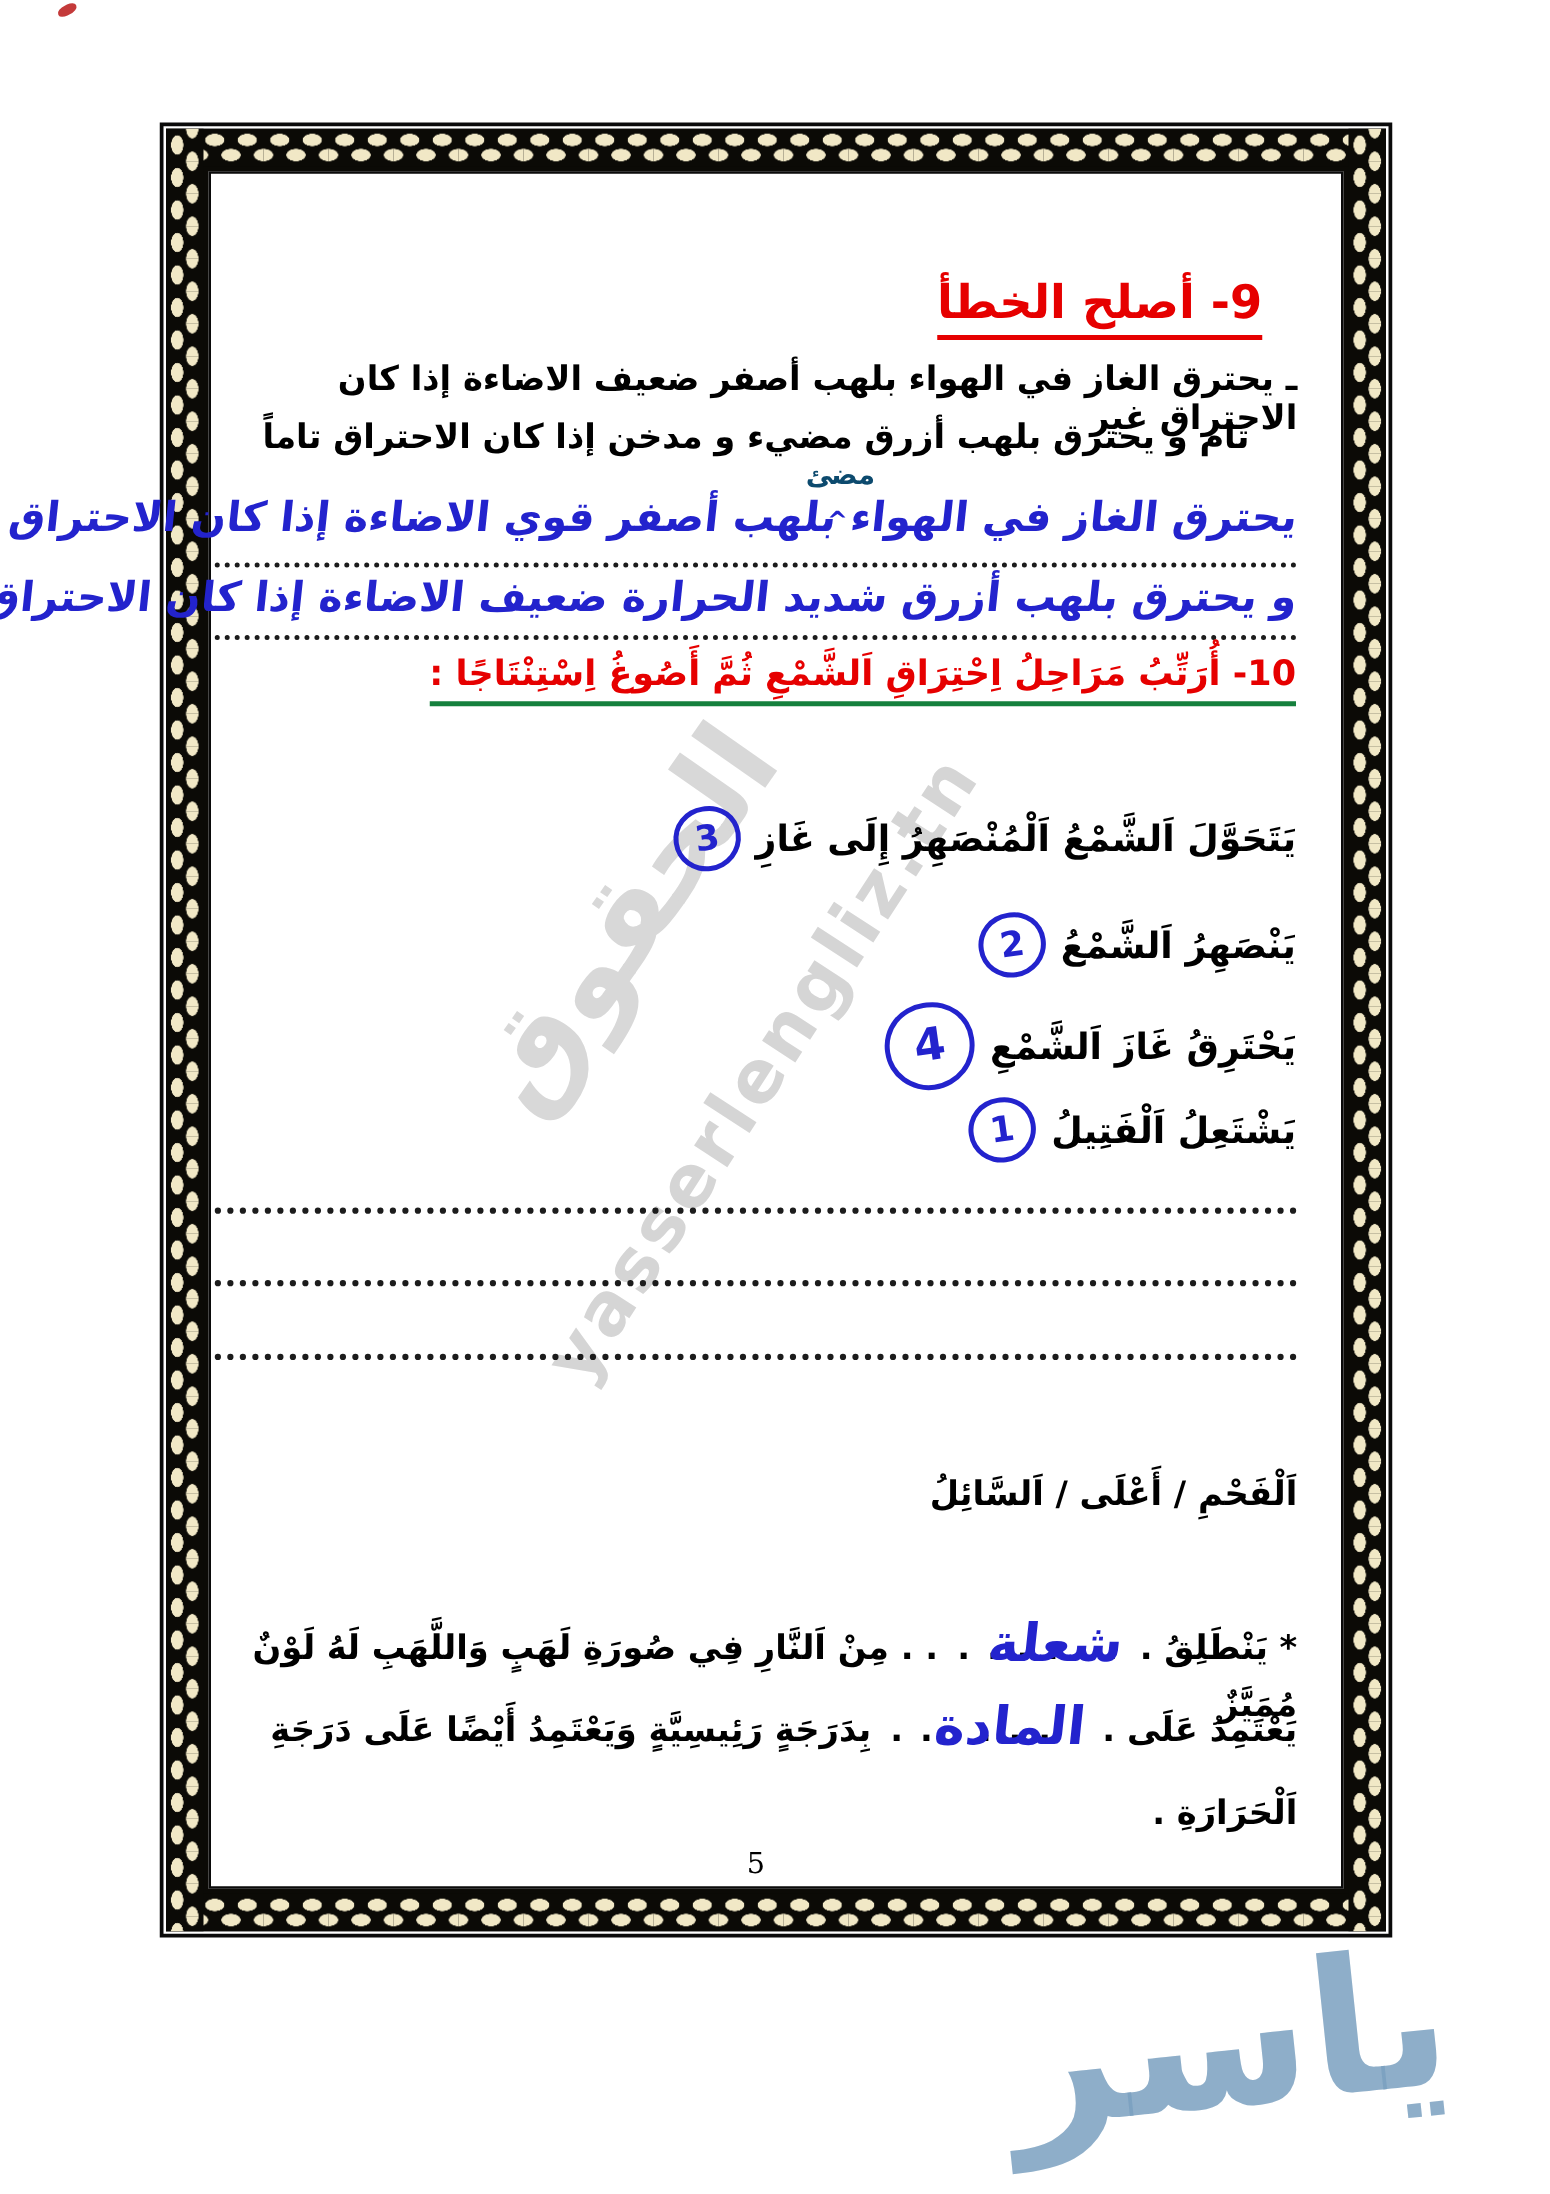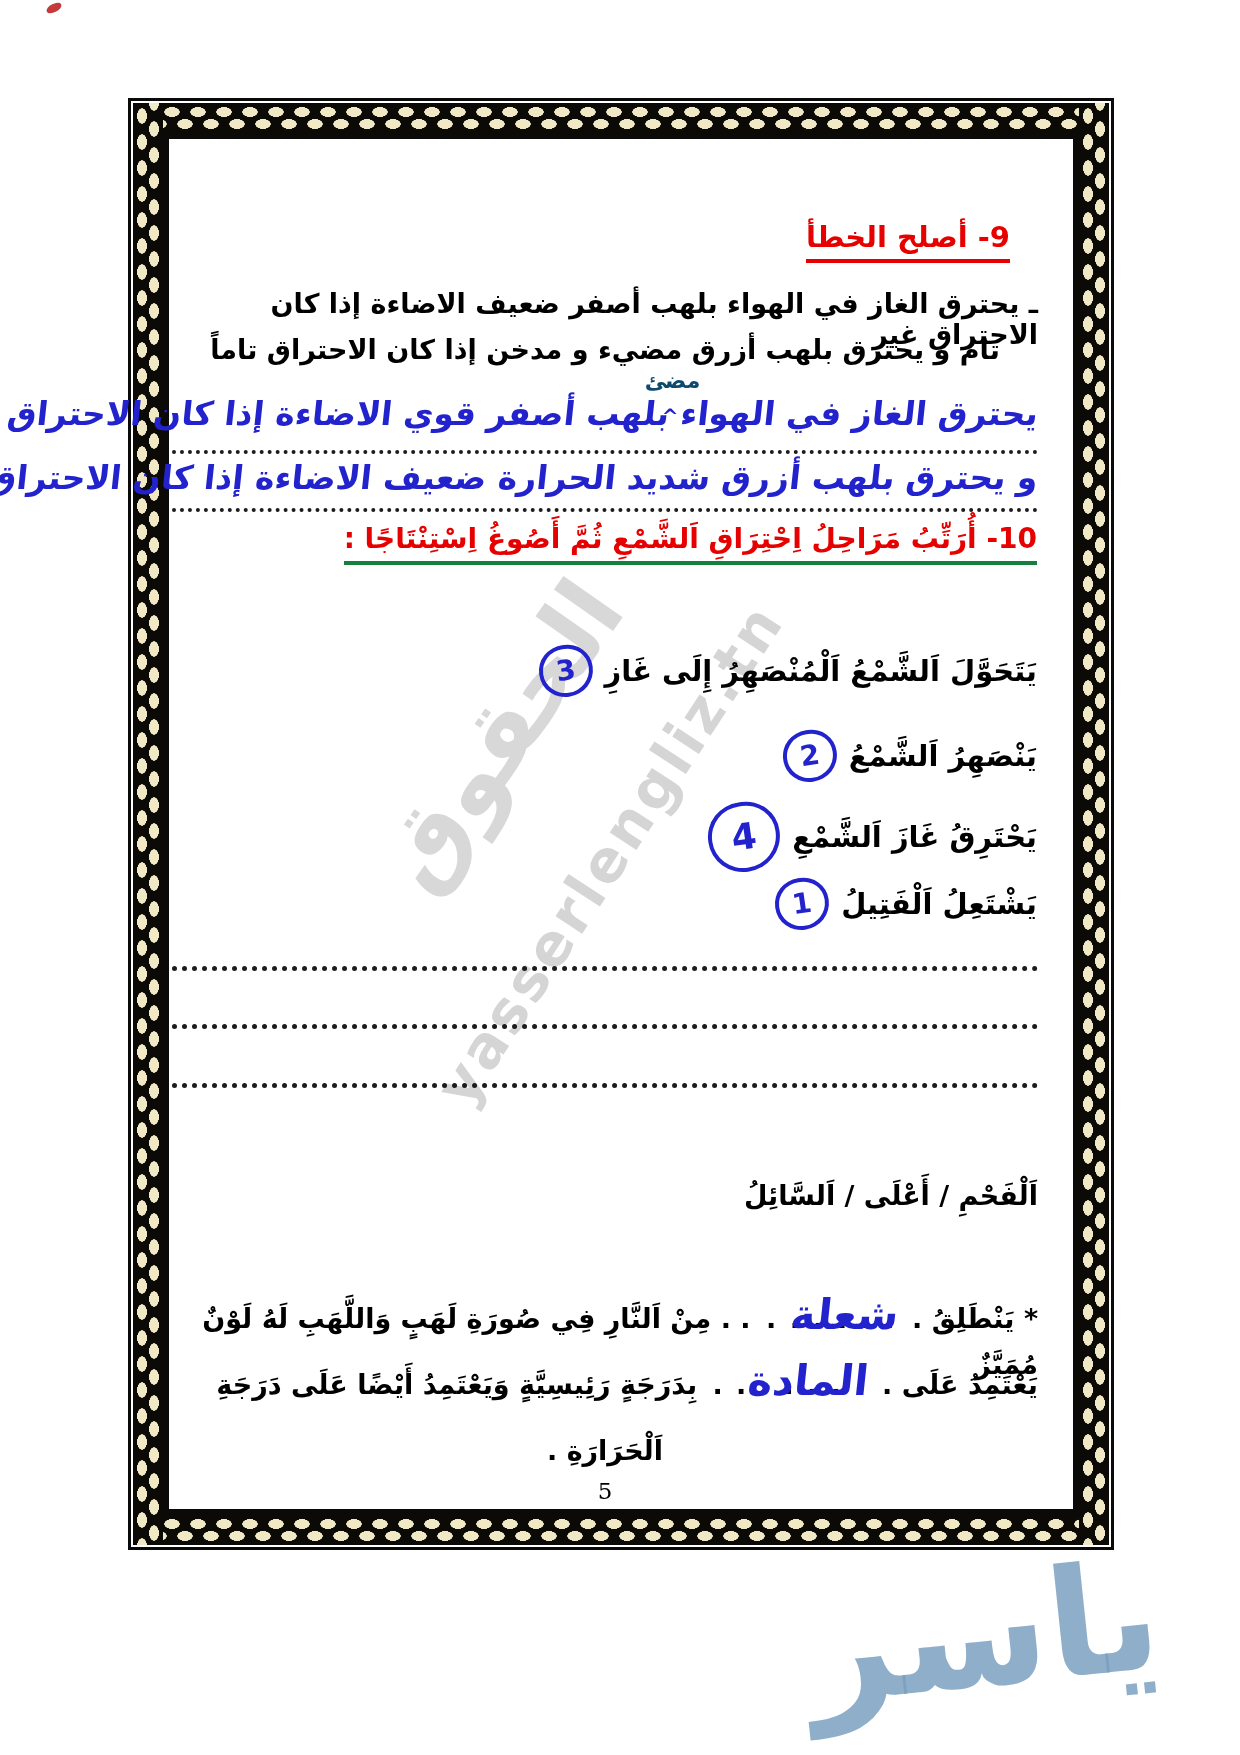--- a/index.html
+++ b/index.html
@@ -39,21 +39,21 @@
   .signature{left:830px;top:1545px;width:330px;text-align:center;font-size:150px;font-weight:bold;
     color:rgba(122,160,191,0.85);transform:rotate(-6deg);font-family:"DejaVu Sans",sans-serif;}
   .artifact{position:absolute;left:46px;top:4px;width:16px;height:8px;background:#c43a3a;
     transform:rotate(-25deg);border-radius:50% 40% 50% 40%;z-index:2;}
 
   
   .content{position:absolute;inset:0;z-index:3;}
   .abs{position:absolute;}
   .blk{font-weight:bold;color:#000;font-size:27px;}
   .red{color:#e60000;font-weight:bold;}
-  .h9{top:220px;right:230px;font-size:29px;border-bottom:4px solid #e60000;padding-bottom:5px;}
+  .h9{top:220px;right:230px;font-size:37px;border-bottom:4px solid #e60000;padding-bottom:5px;}
   .p9a{top:288px;left:172px;width:866px;text-align:right;}
   .p9b{top:334px;left:172px;width:866px;text-align:center;}
 
   .ansline{left:172px;width:866px;border-bottom:4px dotted #1c1c1c;text-align:center;}
   .ans1{top:388px;height:62px;}
   .ans2{top:452px;height:56px;}
   .hand{display:inline-block;color:#2323cd;font-size:33px;font-weight:bold;
     transform:skewX(-6deg);white-space:nowrap;line-height:1.55;}
   .insert{position:absolute;top:-20px;right:39%;font-size:22px;color:#0c4a6e;font-weight:bold;}
   .caret{position:absolute;top:16px;right:41.5%;font-size:20px;color:#2323cd;font-weight:bold;}
@@ -69,21 +69,21 @@
   .rule{left:172px;width:866px;height:0;border-bottom:5px dotted #1c1c1c;}
   .rule1{top:966px;}.rule2{top:1024px;}.rule3{top:1083px;}
 
   .s11l1{top:1118px;left:172px;width:866px;text-align:right;}
   .s11l2{top:1180px;left:172px;width:866px;text-align:right;}
   .s11l3{top:1180px;left:172px;width:866px;}
 
   .fill{left:172px;width:866px;text-align:right;line-height:1.7;}
   .fill1{top:1296px;}
   .fill2{top:1362px;}
-  .fill3{top:1428px;text-align:center;}
+  .fill3{top:1428px;}
   .blank{position:relative;display:inline-block;padding:0 6px;}
   .blank .dots{letter-spacing:2px;}
   .blank .hand-ans{position:absolute;right:4px;bottom:-8px;color:#2323cd;font-size:42px;
     font-weight:bold;transform:skewX(-6deg);white-space:nowrap;}
 
   .pagenum{top:1478px;left:172px;width:866px;text-align:center;font-size:23px;font-weight:normal;
     font-family:"DejaVu Serif",serif;color:#000;}
 </style>
 </head>
 <body>

